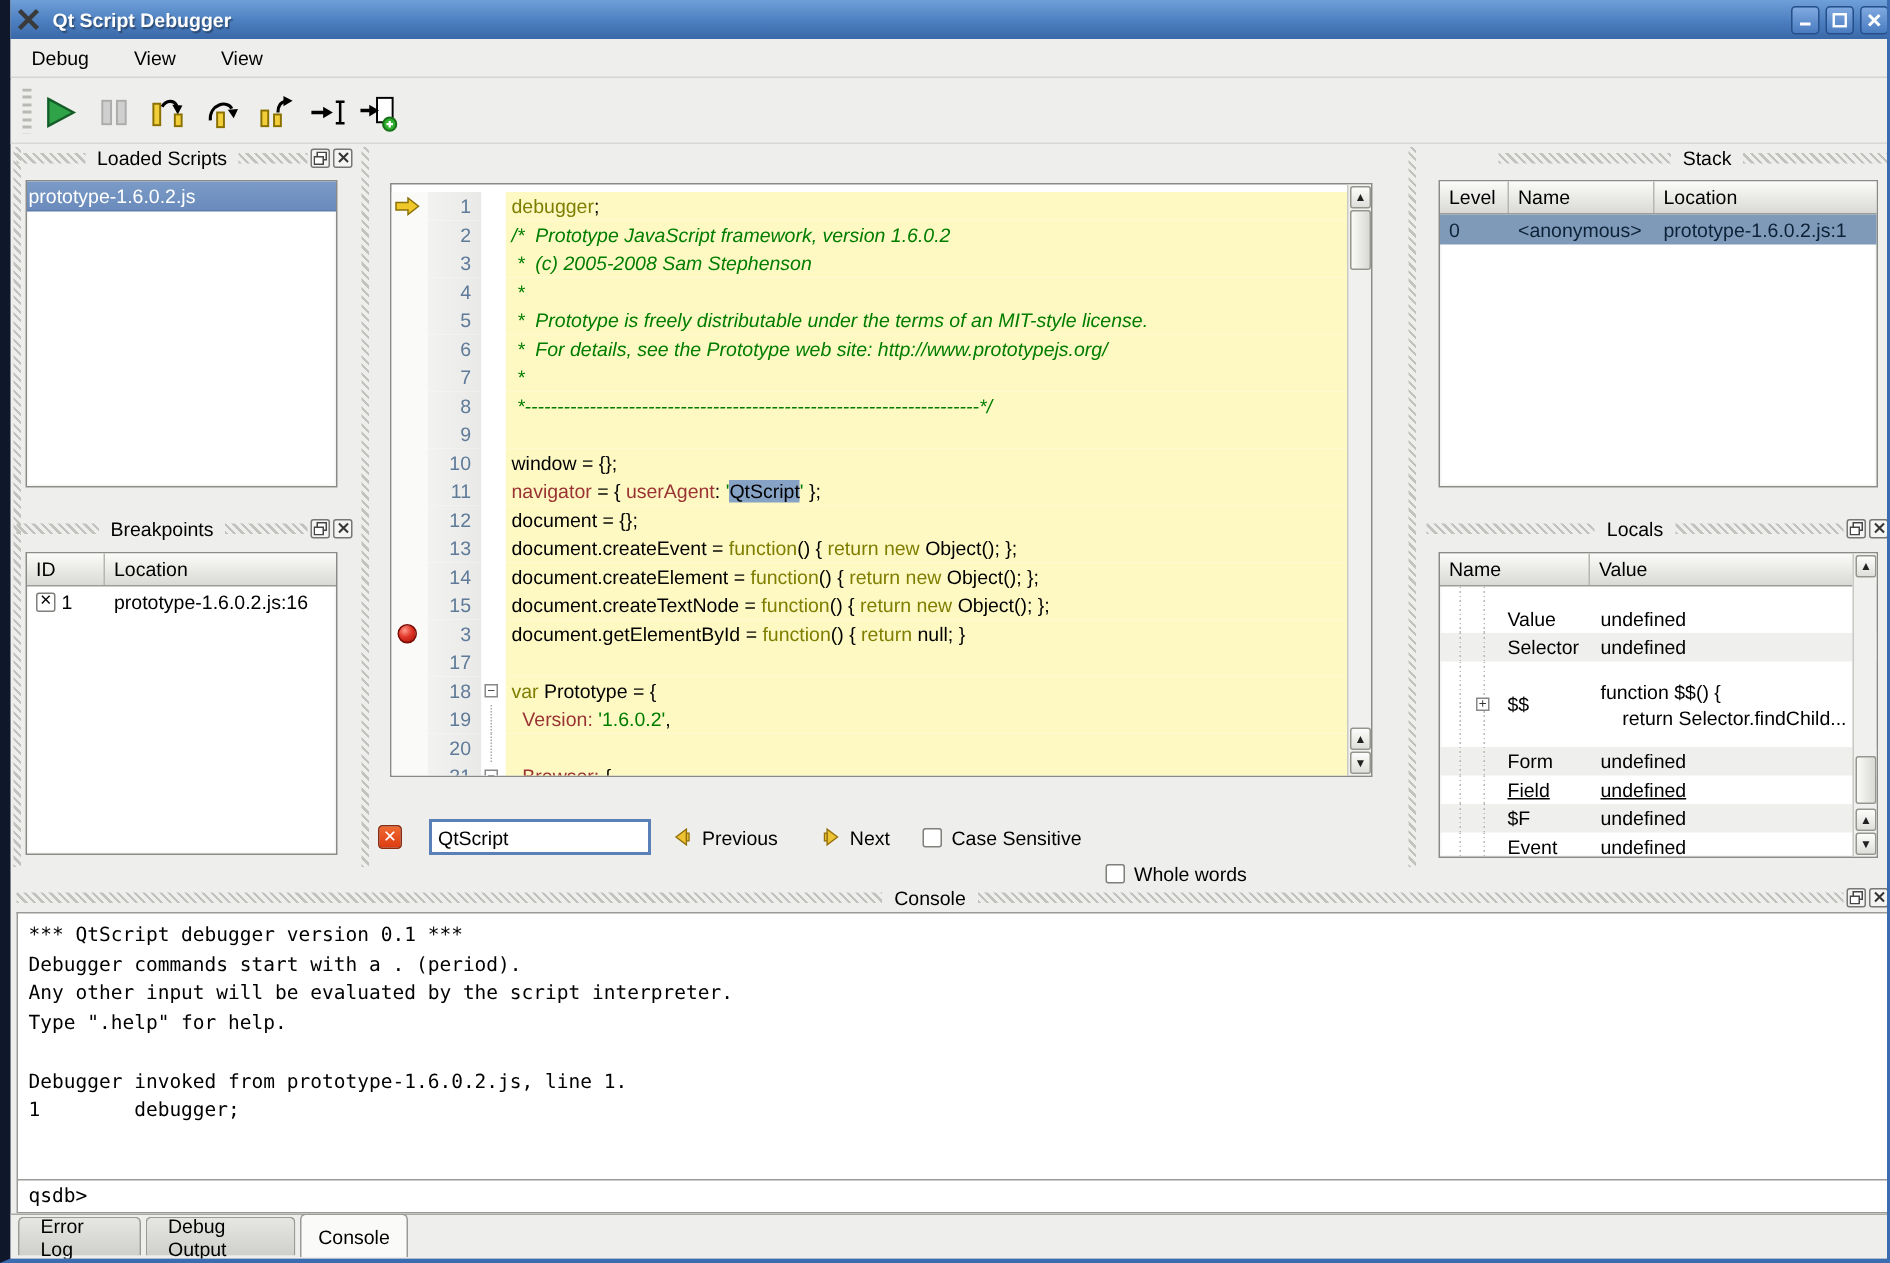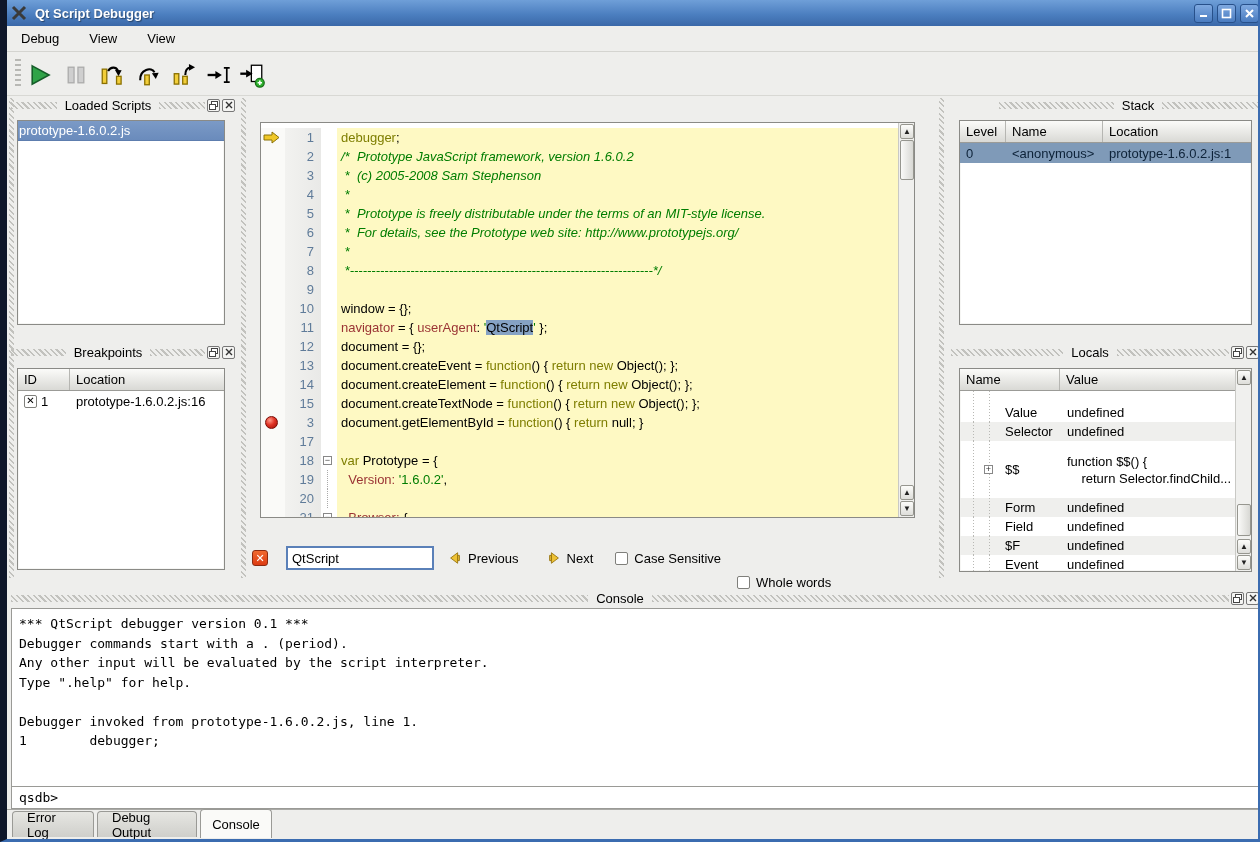--- a/index.html
+++ b/index.html
@@ -478,21 +478,21 @@
           <span class="expander">+</span>
       <span class="lt-name">$$</span>
       <span class="lt-val"><div style="line-height:17px;">function $$() {
     return Selector.findChild...</div></span>
     </div>
         <div class="lt-row" style="background:#efefed;height:19px;">
       <span class="tree-guides"></span>
       <span class="lt-name">Form</span>
       <span class="lt-val">undefined</span>
     </div>
-        <div class="lt-row" style="height:19px;">
+        <div class="lt-row" style="height:19px;text-decoration:underline;">
       <span class="tree-guides"></span>
       <span class="lt-name">Field</span>
       <span class="lt-val">undefined</span>
     </div>
         <div class="lt-row" style="background:#efefed;height:19px;">
       <span class="tree-guides"></span>
       <span class="lt-name">$F</span>
       <span class="lt-val">undefined</span>
     </div>
         <div class="lt-row" style="height:19px;">

